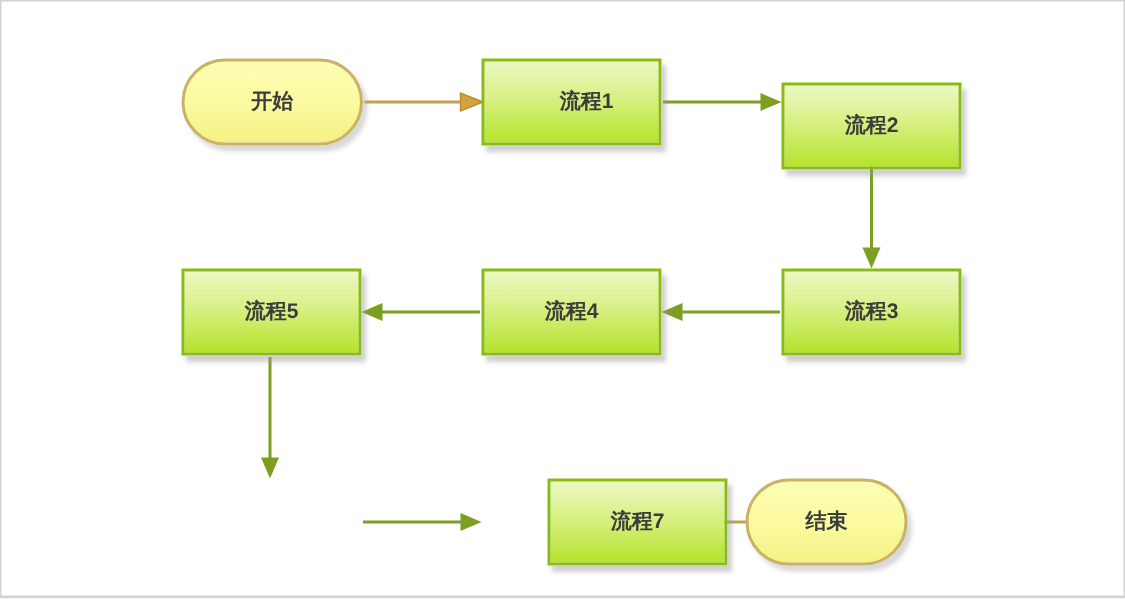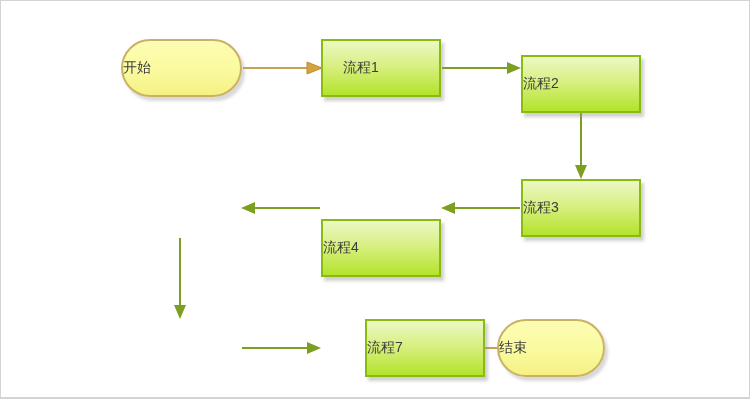--- a/index.html
+++ b/index.html
@@ -28,45 +28,46 @@
   }
   .edge-green line { stroke: #7d9f21; stroke-width: 2; }
   .edge-green polygon { fill: #7d9f21; }
   .edge-gold line { stroke: #c3a250; stroke-width: 2; }
   .edge-gold polygon { fill: #d2a43f; stroke: #c08a2e; stroke-width: 1; }
 
   .node {
     position: absolute;
     display: flex;
     align-items: center;
-    justify-content: flex-start;
+    justify-content: center;
     box-sizing: border-box;
     font-size: 14px;
     color: #3c3c3c;
     text-align: center;
+    font-weight: bold;
   }
   .process {
     width: 120px;
     height: 58px;
     border: 2px solid #8abb11;
     background: linear-gradient(to bottom, #ecf8c4 0%, #d8f083 45%, #b4e32c 100%);
     box-shadow: 3px 4px 3px rgba(150,150,150,0.45);
   }
   .terminal {
     height: 58px;
     border: 2px solid #c9b266;
     border-radius: 29px;
     background: linear-gradient(to bottom, #fdfdb4 0%, #fafa9e 55%, #f5f184 100%);
     box-shadow: 3px 4px 3px rgba(170,170,170,0.45);
   }
   .pos-start { left: 120px; top: 38px;  width: 121px; }
   .pos-p1    { left: 320px; top: 38px; padding-left: 20px;  }
   .pos-p2    { left: 520px; top: 54px;  }
   .pos-p3    { left: 520px; top: 178px; }
-  .pos-p4    { left: 320px; top: 178px; margin-top: 40px; }
+  .pos-p4    { left: 320px; top: 178px; }
   .pos-p5    { left: 120px; top: 178px; }
   .pos-p6    { left: 120px; top: 318px; }
   .pos-p7    { left: 320px; top: 318px; margin-left: 44px; }
   .pos-end   { left: 496px; top: 318px; width: 108px; }
 </style>
 </head>
 <body>
 
 <div class="frame">
 
@@ -118,20 +119,23 @@
   </div>
 
   <div class="node process pos-p3">
     <span>流程3</span>
   </div>
 
   <div class="node process pos-p4">
     <span>流程4</span>
   </div>
 
+  <div class="node process pos-p5">
+    <span>流程5</span>
+  </div>
 
 
   <div class="node process pos-p7">
     <span>流程7</span>
   </div>
 
   <div class="node terminal pos-end">
     <span>结束</span>
   </div>
 

